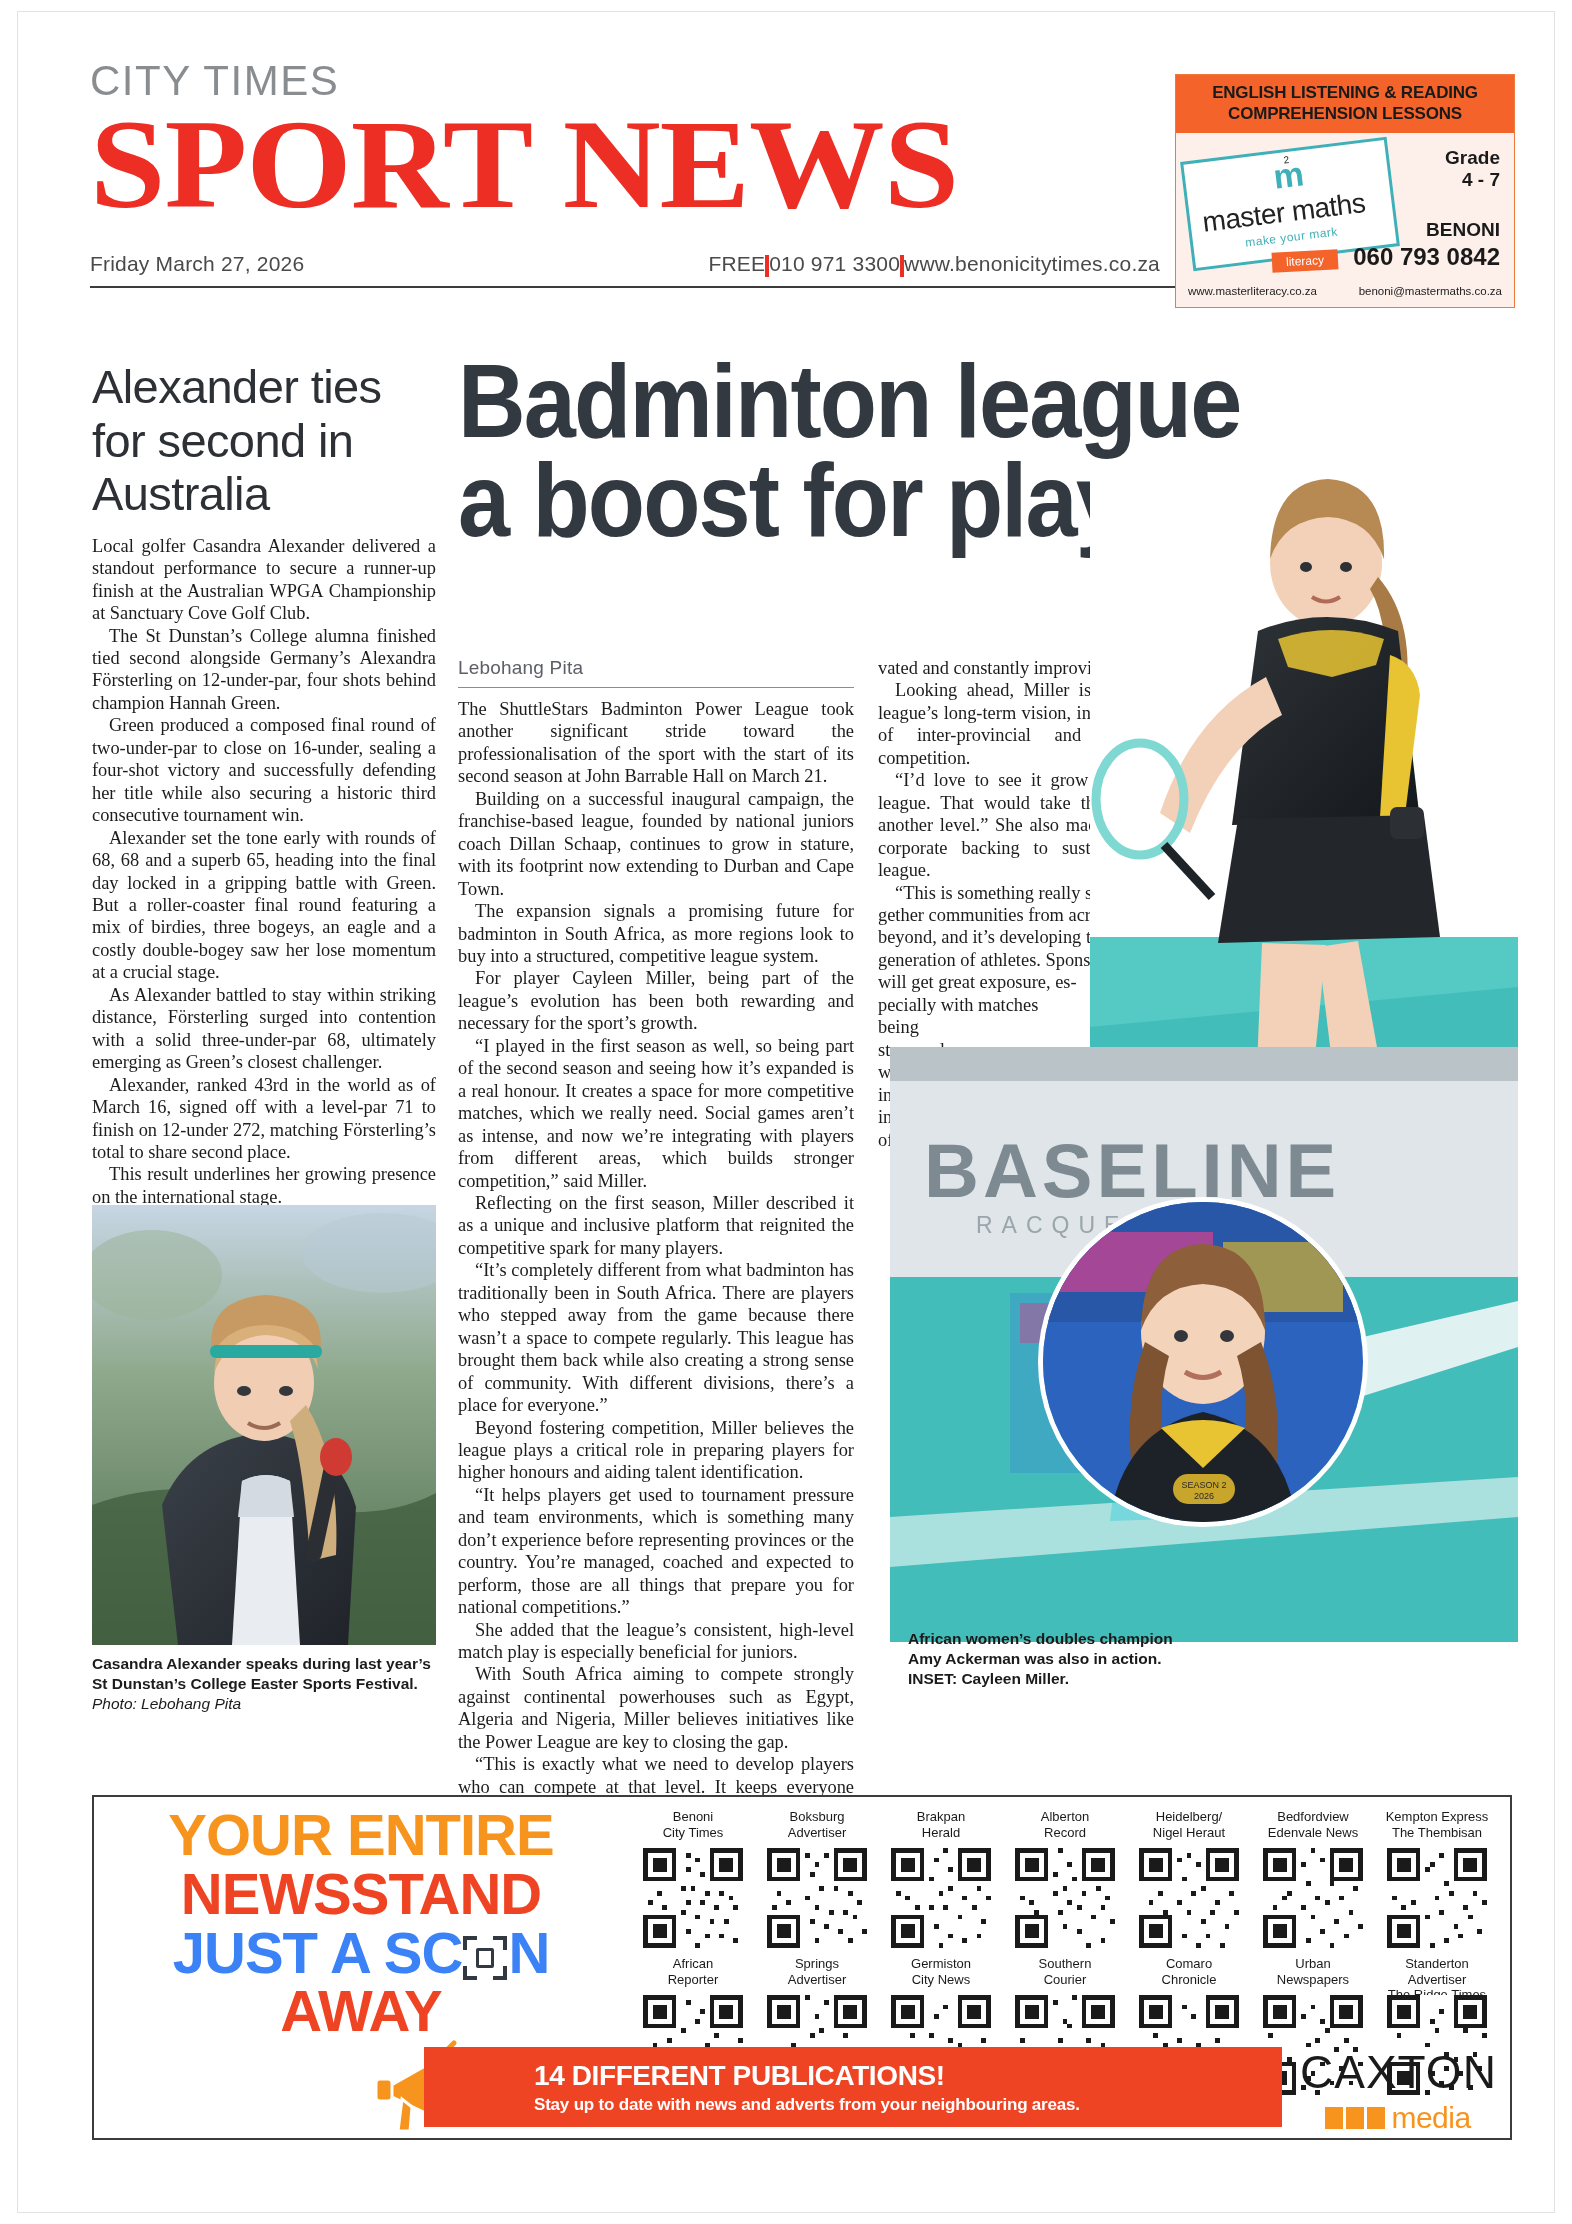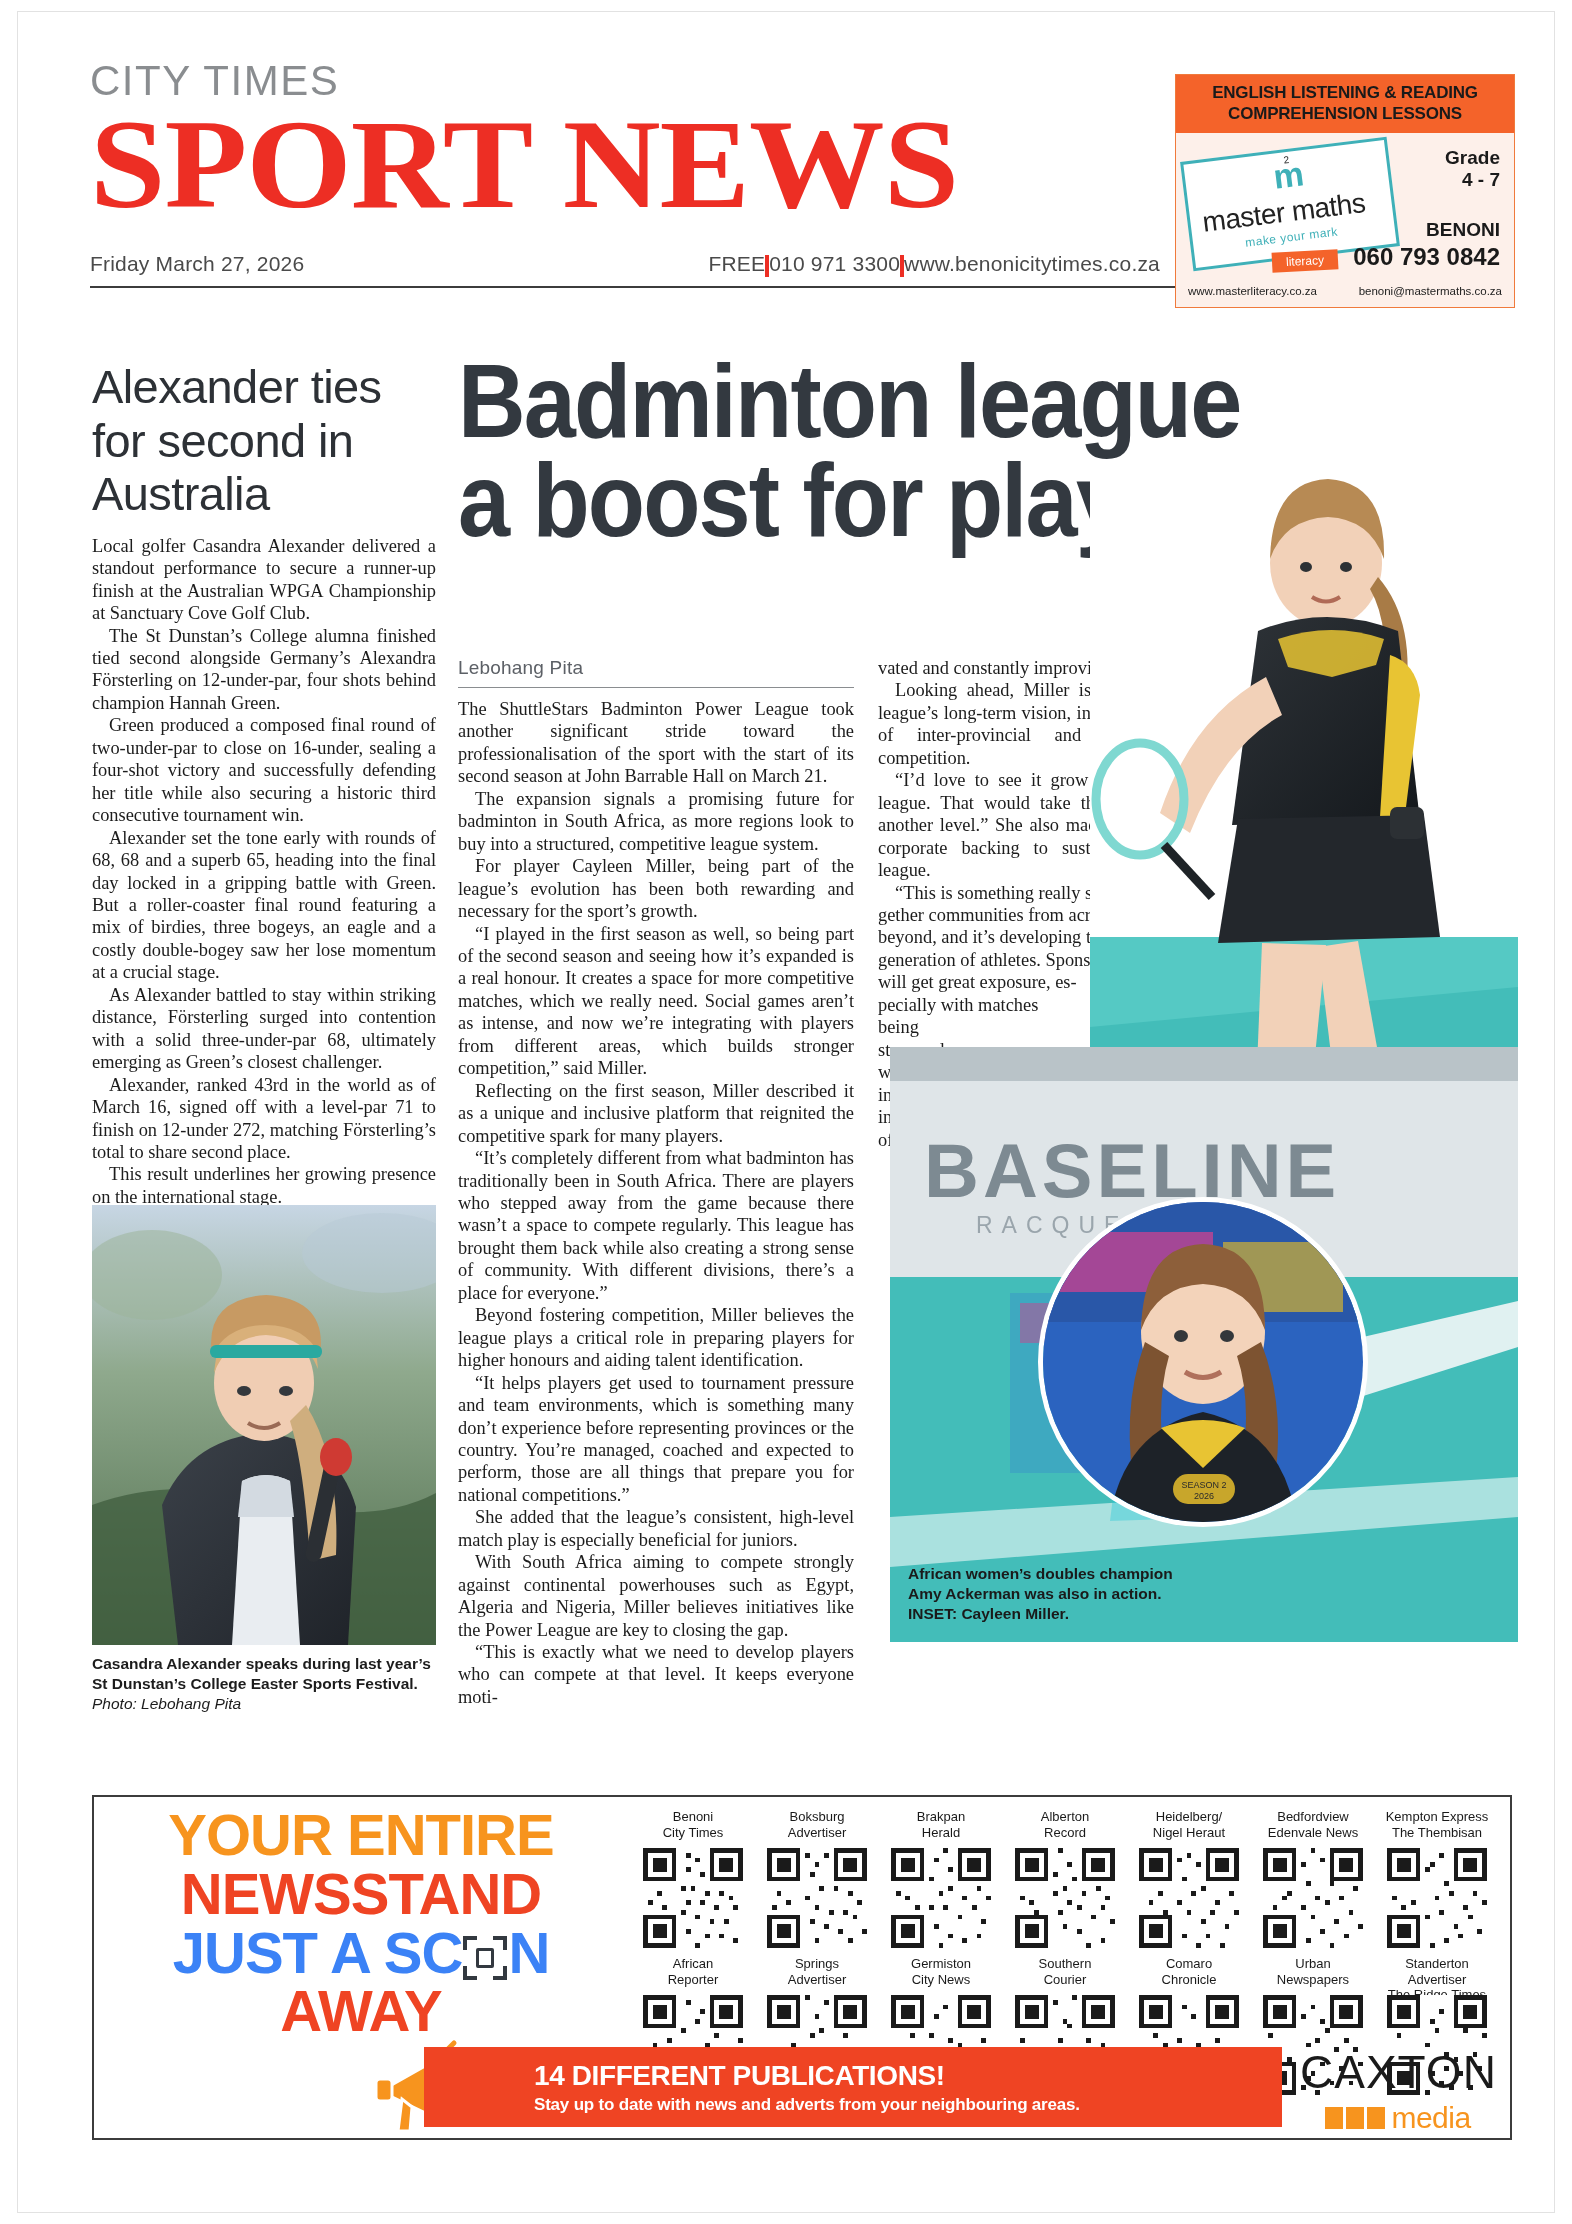--- a/index.html
+++ b/index.html
@@ -183,21 +183,21 @@
     position: absolute; left: 872px; top: 1035px;
     width: 628px; height: 595px;
     overflow: hidden;
   }
   .inset-circle {
     position: absolute; left: 1020px; top: 1185px;
     width: 330px; height: 330px; border-radius: 50%;
     overflow: hidden; border: 5px solid #ffffff;
   }
   .cap-right {
-    position: absolute; left: 890px; top: 1552px; width: 300px;
+    position: absolute; left: 890px; top: 1617px; width: 300px;
     color: #1a1a1a; z-index: 5;
   }
 
   
   .botad {
     position: absolute; left: 74px; top: 1783px;
     width: 1420px; height: 345px;
     border: 2px solid #3c3c3c;
     background: #fff;
   }
@@ -372,20 +372,21 @@
   <div class="main-head">
     <div>Badminton league</div>
     <div>a boost for players</div>
   </div>
 
   <div class="col-mid">
     <div class="byline">Lebohang Pita</div>
     <div class="byline-rule"></div>
     <div class="body-text">
       <p class="first">The ShuttleStars Badminton Power League took another significant stride toward the professionalisation of the sport with the start of its second season at John Barrable Hall on March 21.</p>
+      <p>Building on a successful inaugural campaign, the franchise-based league, founded by national juniors coach Dillan Schaap, continues to grow in stature, with its footprint now extending to Durban and Cape Town.</p>
       <p>The expansion signals a promising future for badminton in South Africa, as more regions look to buy into a structured, competitive league system.</p>
       <p>For player Cayleen Miller, being part of the league’s evolution has been both rewarding and necessary for the sport’s growth.</p>
       <p>“I played in the first season as well, so being part of the second season and seeing how it’s expanded is a real honour. It creates a space for more competitive matches, which we really need. Social games aren’t as intense, and now we’re integrating with players from different areas, which builds stronger competition,” said Miller.</p>
       <p>Reflecting on the first season, Miller described it as a unique and inclusive platform that reignited the competitive spark for many players.</p>
       <p>“It’s completely different from what badminton has traditionally been in South Africa. There are players who stepped away from the game because there wasn’t a space to compete regularly. This league has brought them back while also creating a strong sense of community. With different divisions, there’s a place for everyone.”</p>
       <p>Beyond fostering competition, Miller believes the league plays a critical role in preparing players for higher honours and aiding talent identification.</p>
       <p>“It helps players get used to tournament pressure and team environments, which is something many don’t experience before representing provinces or the country. You’re managed, coached and expected to perform, those are all things that prepare you for national competitions.”</p>
       <p>She added that the league’s consistent, high-level match play is especially beneficial for juniors.</p>
       <p>With South Africa aiming to compete strongly against continental powerhouses such as Egypt, Algeria and Nigeria, Miller believes initiatives like the Power League are key to closing the gap.</p>
       <p>“This is exactly what we need to develop players who can compete at that level. It keeps everyone moti-</p>

